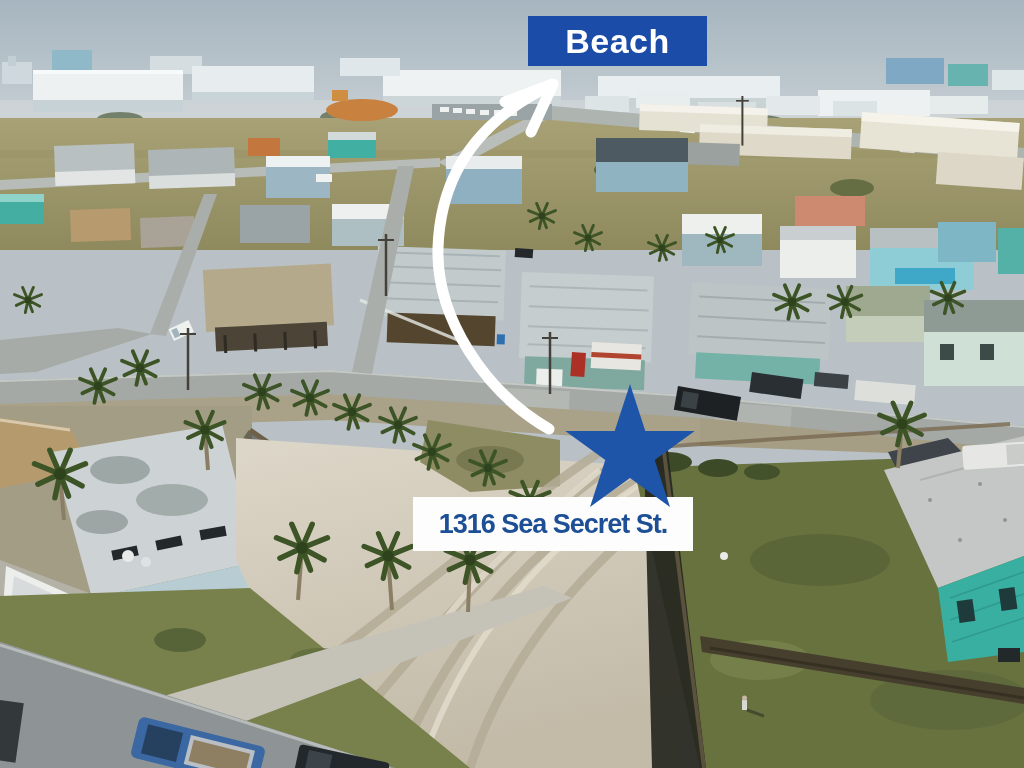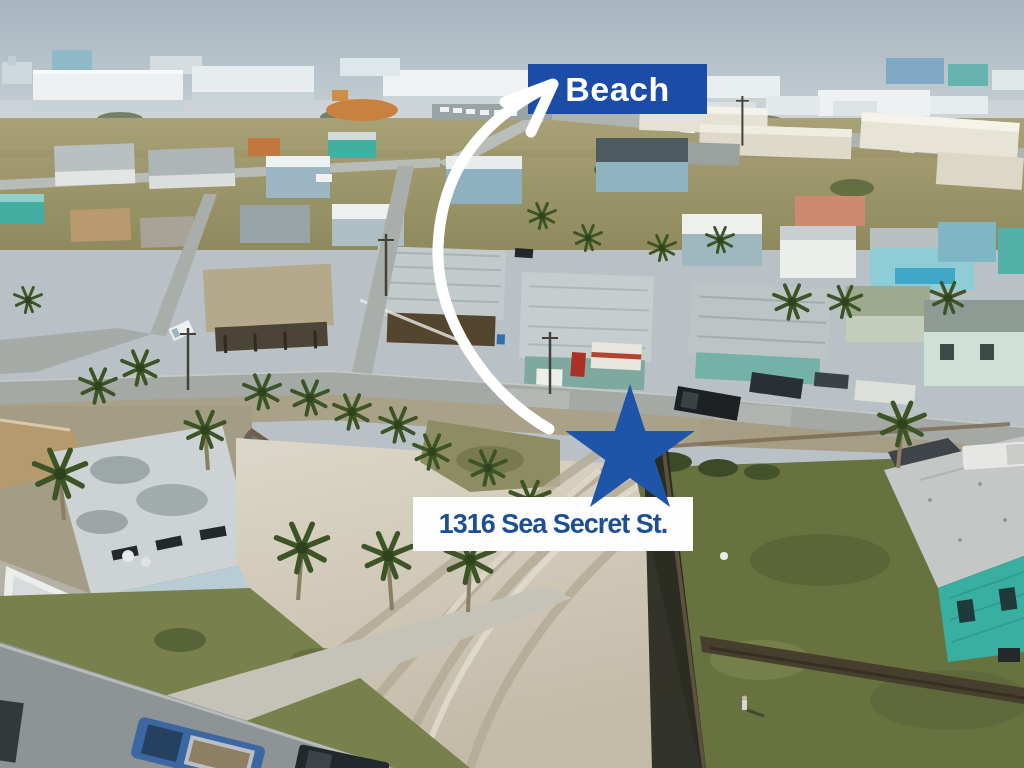--- a/index.html
+++ b/index.html
@@ -2,21 +2,21 @@
 <html style="--beach-box-blue: #1b4ca8; --star-blue: #1e55a8; --address-text-blue: #1d4f96; --address-box-white: #fdfdfd; --arrow-white: #ffffff;"><head>
 <meta charset="utf-8">
 <style>
   html,body{margin:0;padding:0;background:#222;}
   .stage{position:relative;width:1024px;height:768px;overflow:hidden;
          font-family:"Liberation Sans",sans-serif;background:#b9c1c6;}
   .scene{position:absolute;inset:0;}
   .overlay{position:absolute;inset:0;pointer-events:none;}
   .beach-label{position:absolute;left:528px;top:16px;width:179px;height:50px;
                background:var(--beach-box-blue,#1b4ca8);color:#fff;font-weight:bold;
-               font-size:34px;line-height:50px;text-align:center;letter-spacing:.5px;margin-top:48px;}
+               font-size:34px;line-height:50px;text-align:center;letter-spacing:.5px;}
   .address-label{position:absolute;left:413px;top:497px;width:280px;height:54px;
                  background:var(--address-box-white,#fdfdfd);
                  color:var(--address-text-blue,#1d4f96);font-weight:bold;font-size:27px;
                  line-height:55px;text-align:center;letter-spacing:-1px;white-space:nowrap;}
   .star-shape{fill:var(--star-blue,#1e55a8);}
   .arrow-stroke{stroke:var(--arrow-white,#ffffff);stroke-width:11;fill:none;
                 stroke-linecap:round;stroke-linejoin:round;}
 </style>
 </head>
 <body>

